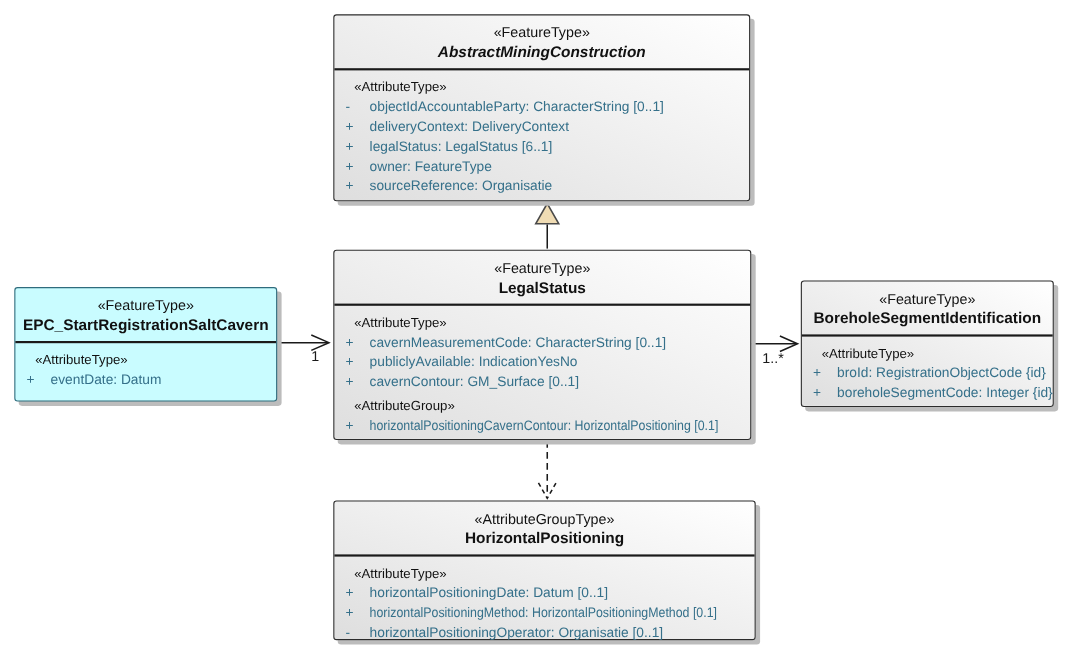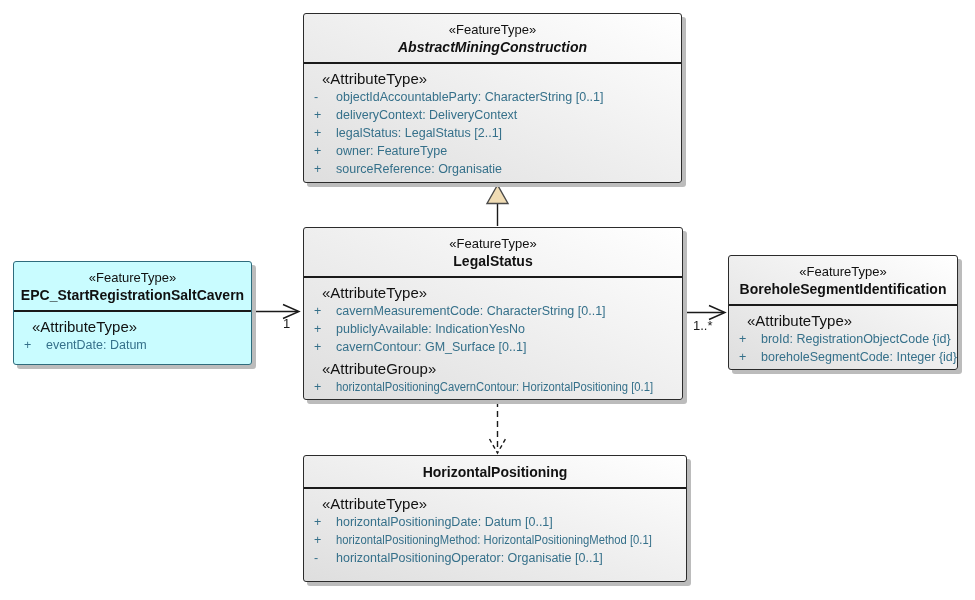--- a/index.html
+++ b/index.html
@@ -22,21 +22,21 @@
   .uml-header{
     text-align:center;
     padding:7px 4px 5px 4px;
     border-bottom:2px solid var(--line-color,#1a1a1a);
   }
   .stereotype{font-size:13px;line-height:17px;color:var(--title-text,#111111);}
   .classname{font-size:14px;line-height:19px;font-weight:bold;color:var(--title-text,#111111);}
   .classname.abstract{font-style:italic;}
   .uml-body{padding:6px 4px 0 8px;}
   .section-label{
-    font-size:15px;line-height:18px;color:var(--title-text,#111111);
+    font-size:12px;line-height:18px;color:var(--title-text,#111111);
     padding-left:10px;white-space:nowrap;
   }
   .section-label.grouped{margin-top:4px;}
   .attr-row{
     display:flex;align-items:baseline;
     font-size:12.5px;line-height:18px;
     color:var(--attr-text,#35708a);
     white-space:nowrap;
   }
   .vis{flex:0 0 22px;padding-left:2px;}
@@ -98,21 +98,21 @@
       <div class="attr-row">
         <span class="vis">-</span>
         <span class="attr-text">objectIdAccountableParty: CharacterString [0..1]</span>
       </div>
       <div class="attr-row">
         <span class="vis">+</span>
         <span class="attr-text">deliveryContext: DeliveryContext</span>
       </div>
       <div class="attr-row">
         <span class="vis">+</span>
-        <span class="attr-text">legalStatus: LegalStatus [2..1]</span>
+        <span class="attr-text">legalStatus: LegalStatus [6..1]</span>
       </div>
       <div class="attr-row">
         <span class="vis">+</span>
         <span class="attr-text">owner: FeatureType</span>
       </div>
       <div class="attr-row">
         <span class="vis">+</span>
         <span class="attr-text">sourceReference: Organisatie</span>
       </div>
     </div>
@@ -172,20 +172,21 @@
       </div>
       <div class="attr-row">
         <span class="vis">+</span>
         <span class="attr-text">boreholeSegmentCode: Integer {id}</span>
       </div>
     </div>
   </div>
 
   <div class="uml-box" style="left:303px;top:455px;width:384px;height:127px;">
     <div class="uml-header">
+      <div class="stereotype">«AttributeGroupType»</div>
       <div class="classname">HorizontalPositioning</div>
     </div>
     <div class="uml-body">
       <div class="section-label">«AttributeType»</div>
       <div class="attr-row">
         <span class="vis">+</span>
         <span class="attr-text">horizontalPositioningDate: Datum [0..1]</span>
       </div>
       <div class="attr-row">
         <span class="vis">+</span>

